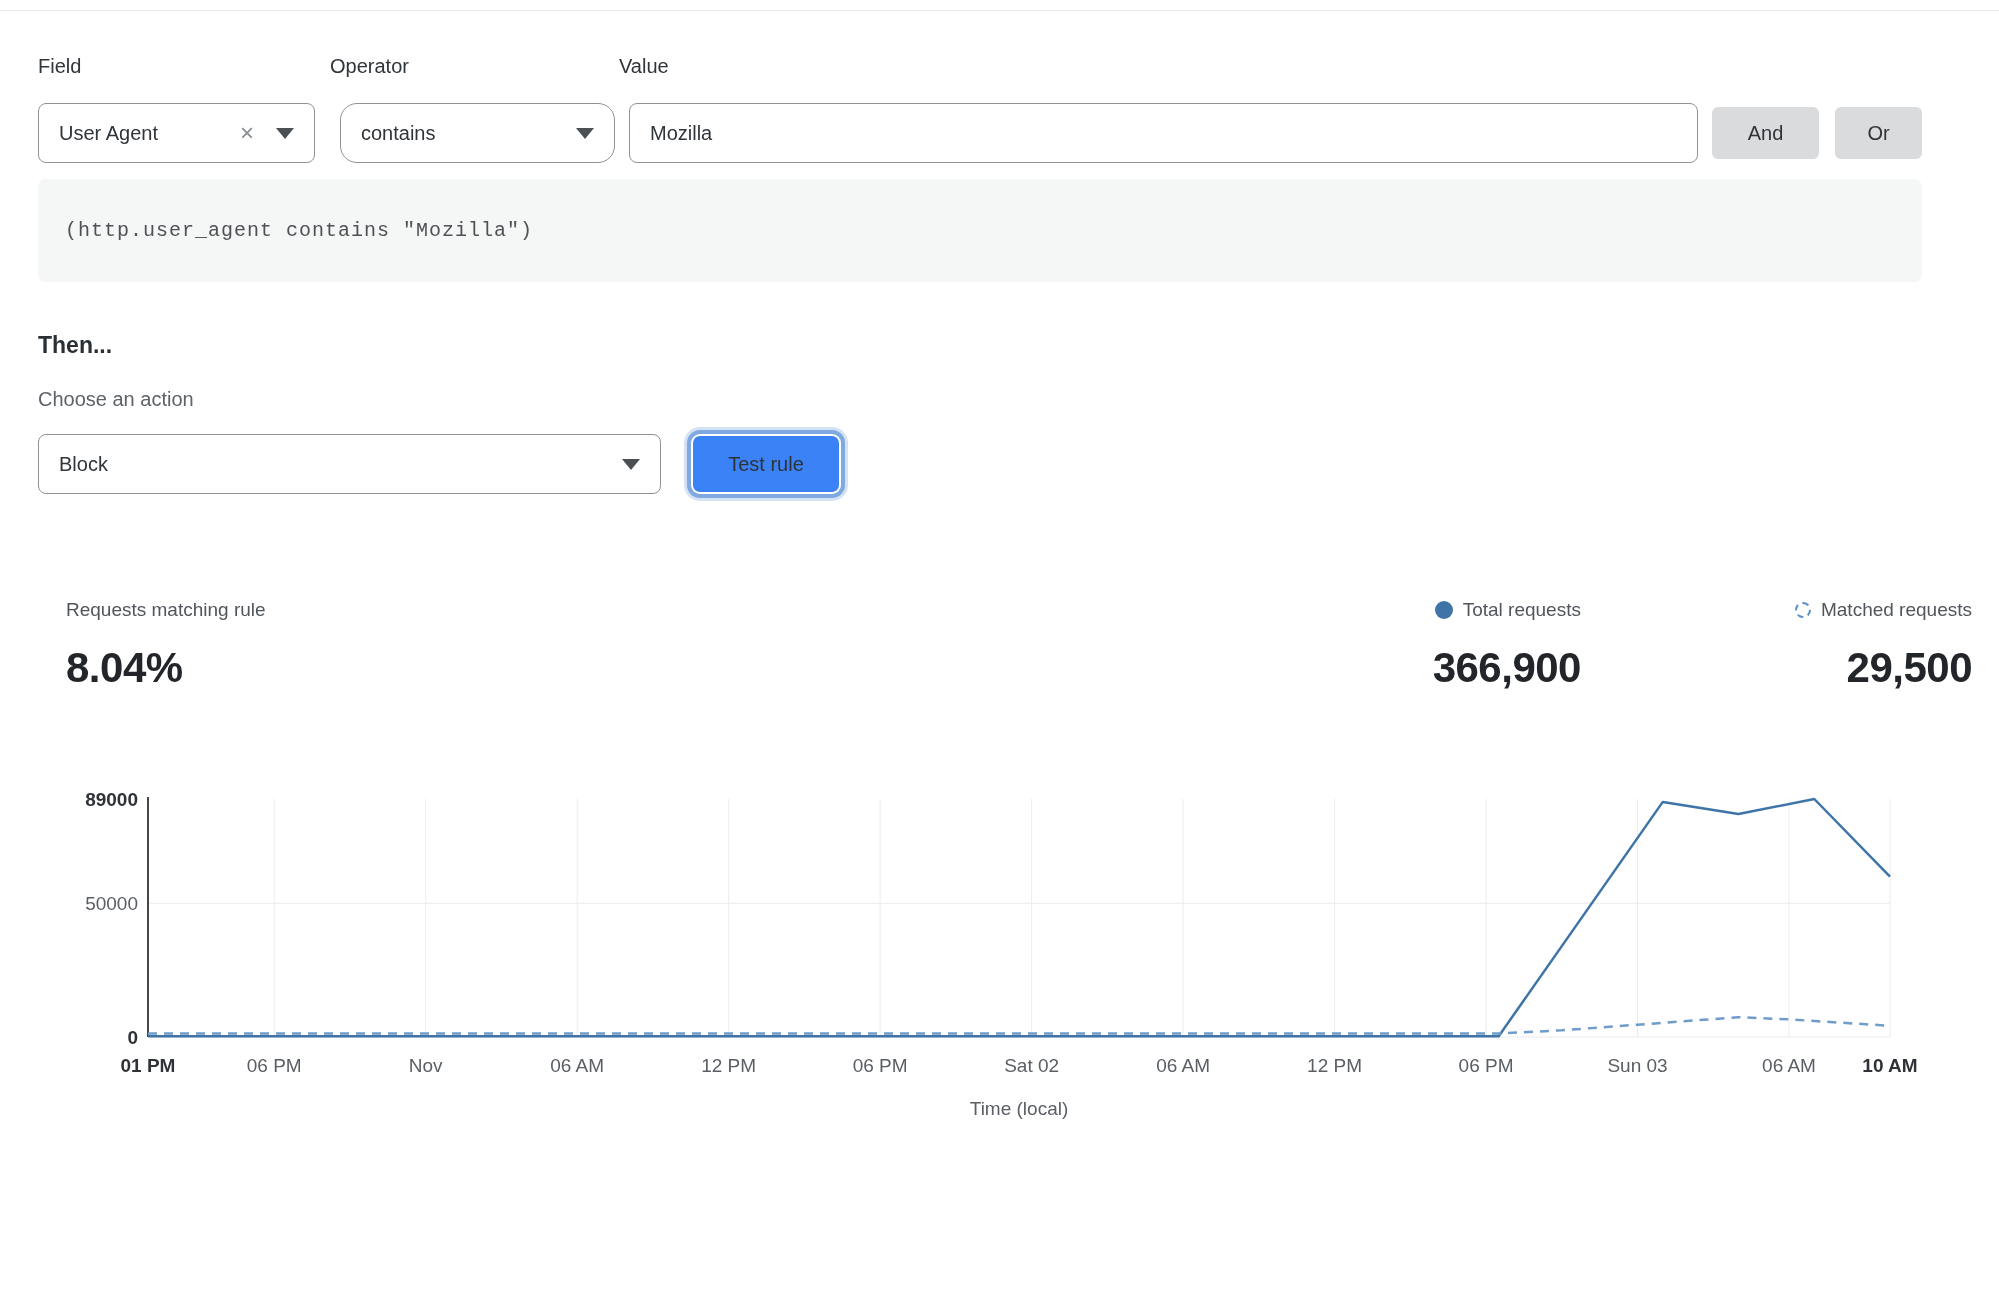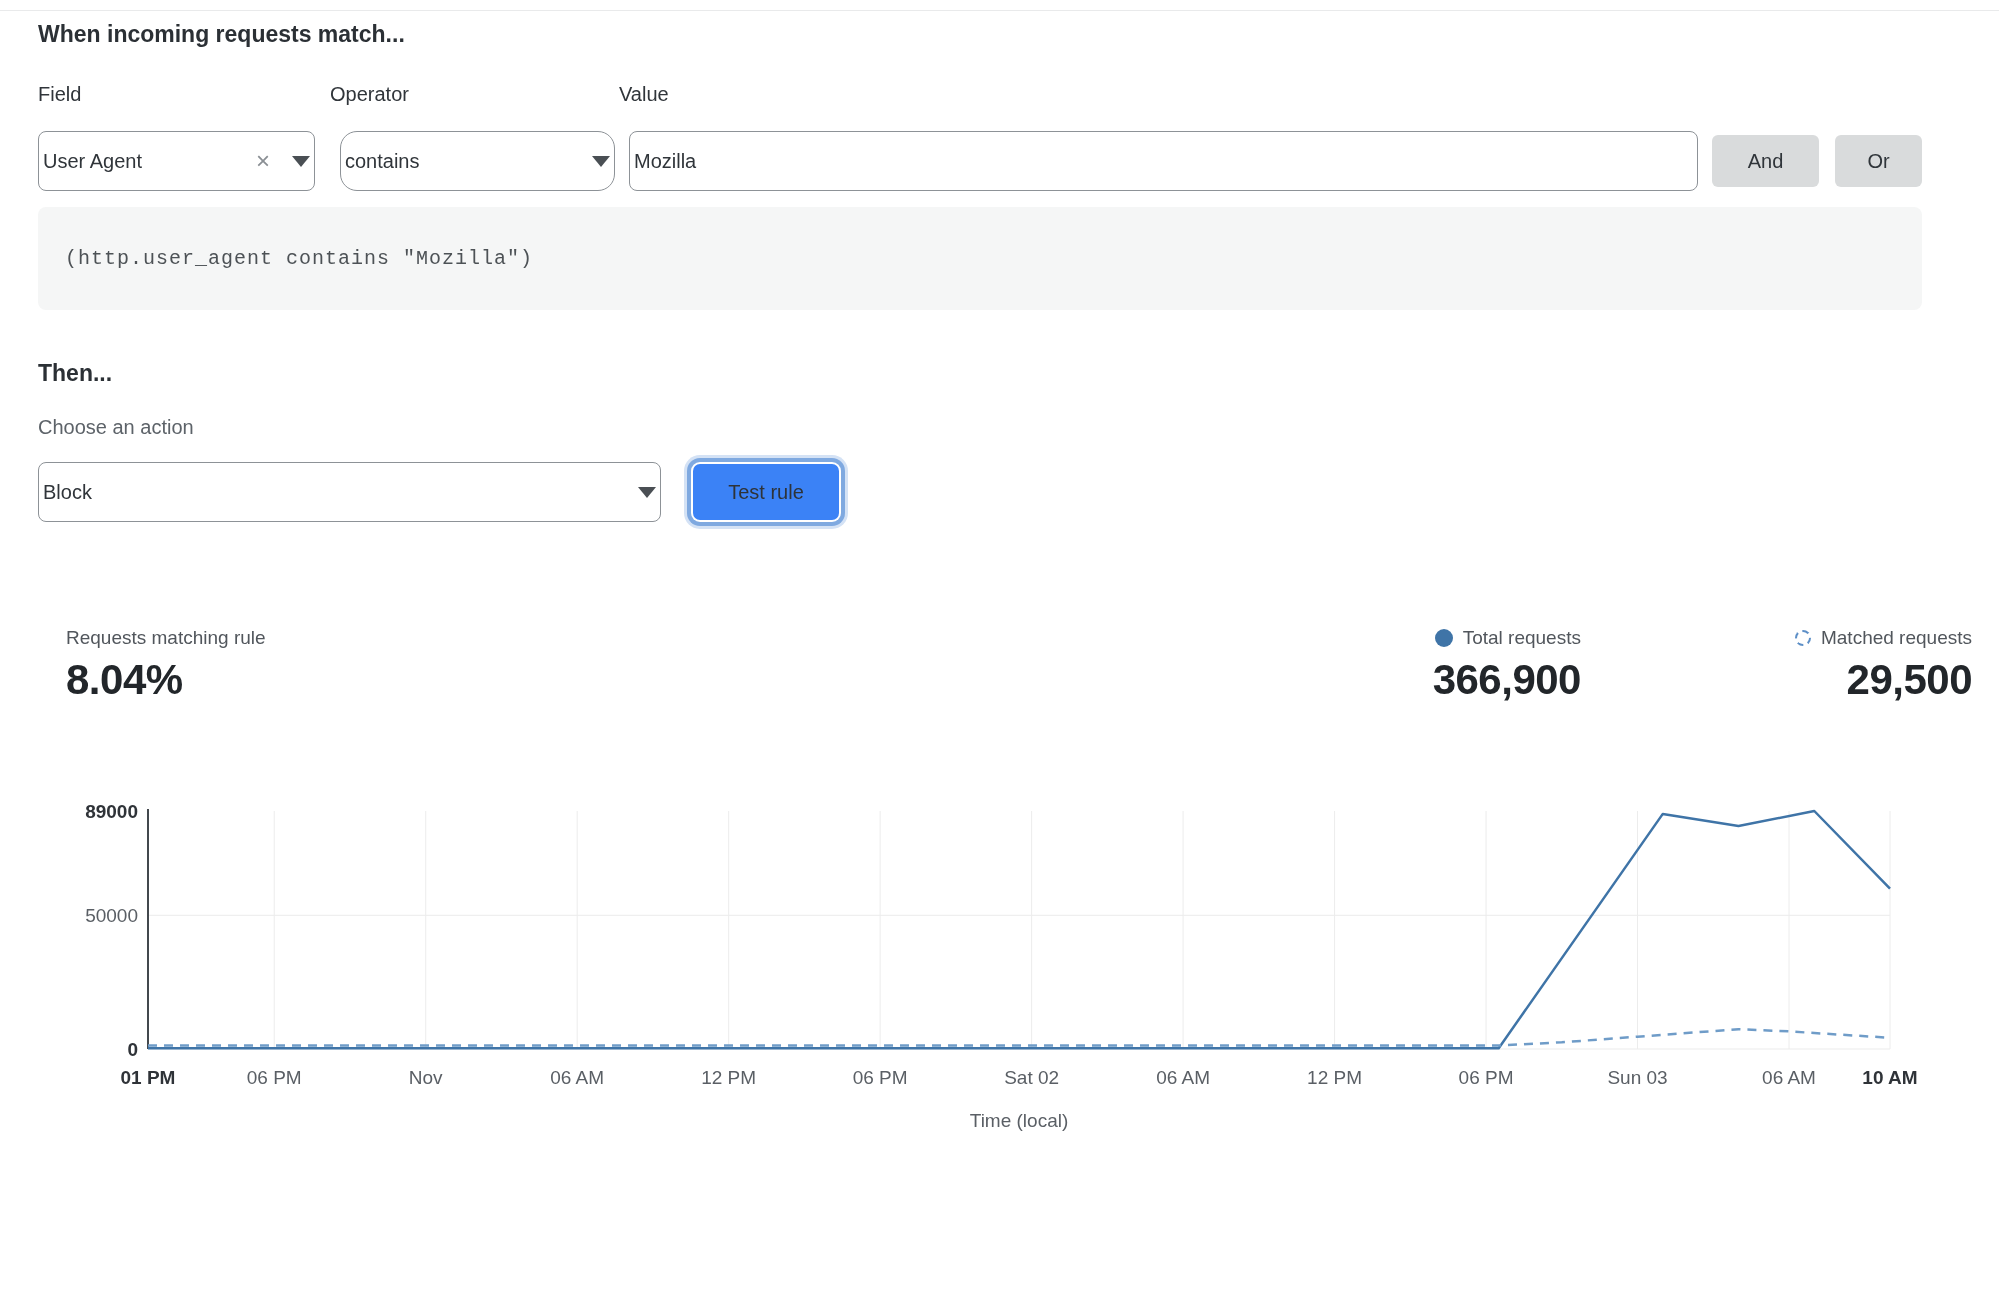--- a/index.html
+++ b/index.html
@@ -8,21 +8,21 @@
   .top-hairline { position:absolute; top:10px; left:0; width:1999px; border-top:1px solid #e9eaeb; }
   .content { padding:20px 77px 0 38px; position:relative; }
 
   .h-main { font-size:23px; font-weight:700; color:#2b3035; line-height:28px; }
 
   .labels-row { display:flex; margin-top:34px; font-size:20px; color:#30353a; line-height:24px; }
   .lab-field { width:292px; } .lab-op { width:289px; } .lab-val { flex:1; }
 
   .form-row { display:flex; margin-top:25px; align-items:center; }
   .select, .text-input { height:60px; border:1px solid #8d9297; border-radius:8px; background:#fff;
-     display:flex; align-items:center; font-size:20px; color:#30353a; padding:0 4px; }
+     display:flex; align-items:center; font-size:20px; color:#30353a; padding:0 20px; }
   .sel-field { width:277px; } .sel-op { width:275px; margin-left:25px;border-radius:17px; }
   .text-input { flex:1; margin-left:14px; font-family:"Liberation Sans", sans-serif; }
   input.text-input { outline:none; }
   .sel-text { flex:1; }
   .clear-x { color:#8a8f94; font-size:24px; line-height:24px; margin-right:22px; cursor:pointer; }
   .caret { width:0; height:0; border-left:9px solid transparent; border-right:9px solid transparent;
            border-top:11px solid #4a4f54; }
   .btn-gray { height:52px; border:none; border-radius:6px; background:#d9dbdc; color:#30353a;
               font-size:20px; font-family:"Liberation Sans", sans-serif; cursor:pointer; }
   .btn-and { width:107px; margin-left:14px; }
@@ -41,39 +41,38 @@
   .sel-action { width:623px; }
   .test-btn { margin-left:32px; width:146px; height:56px; background:#3b82f6; color:#2e3338;
       font-size:20px; font-family:"Liberation Sans", sans-serif; border:none; border-radius:7px;
       cursor:pointer; }
 
   .stats-row { display:flex; margin-top:103px; }
   .stat { display:flex; flex-direction:column; }
   .stat-left { margin-left:28px; }
   .stat-right { text-align:right; align-items:flex-end; }
   .stat-label-line { display:flex; align-items:center; gap:10px; font-size:19px; color:#51565c; line-height:26px; }
-  .stat-value { margin-top:4px; font-size:42px; font-weight:700; color:#22262a; line-height:50px; letter-spacing:-0.5px; }
+  .stat-value { margin-top:20px; font-size:42px; font-weight:700; color:#22262a; line-height:50px; letter-spacing:-0.5px; }
   .spacer { flex:1; }
   .stat-matched { margin-left:214px; margin-right:-50px; }
   .dot { width:18px; height:18px; border-radius:50%; display:inline-block; }
   .dashed-circle { width:16px; height:16px; border-radius:50%; border:2px dashed #5d8fc7; display:inline-block; }
 
   .chart-wrap { margin-left:30px; margin-top:0; }
   .tick { font-family:"Liberation Sans", sans-serif; font-size:19px; fill:#5a5f65; }
   .tick-bold { font-weight:700; fill:#2f3338; }
   .axis-title { font-family:"Liberation Sans", sans-serif; font-size:19px; fill:#5a5f65; }
 </style>
 </head>
 <body>
 
 <div class="top-hairline"></div>
 
 <div class="content">
 
-  <div class="h-main">When incoming requests match...</div>
 
   <div class="labels-row">
     <div class="lab-field">Field</div>
     <div class="lab-op">Operator</div>
     <div class="lab-val">Value</div>
   </div>
 
   <div class="form-row">
     <div class="select sel-field">
       <span class="sel-text">User Agent</span>

